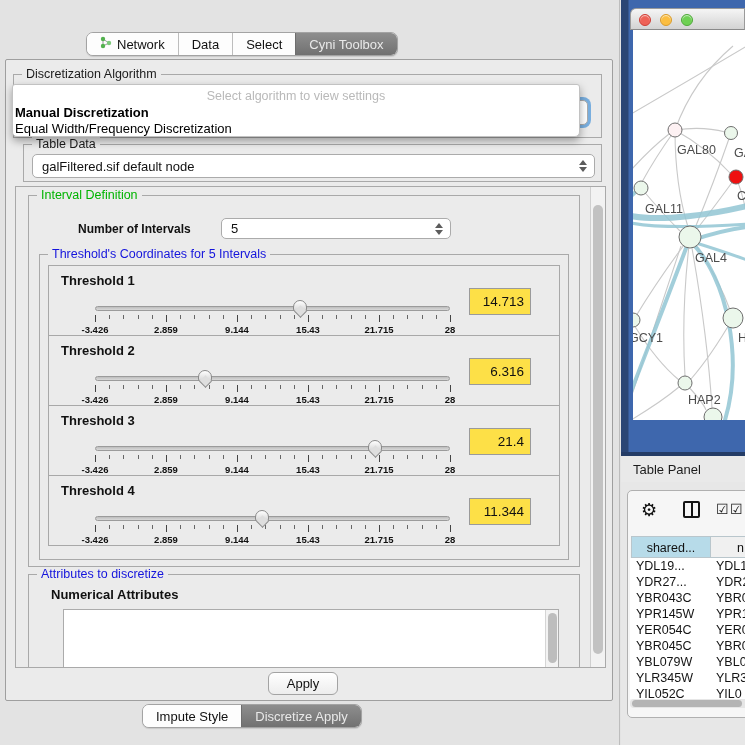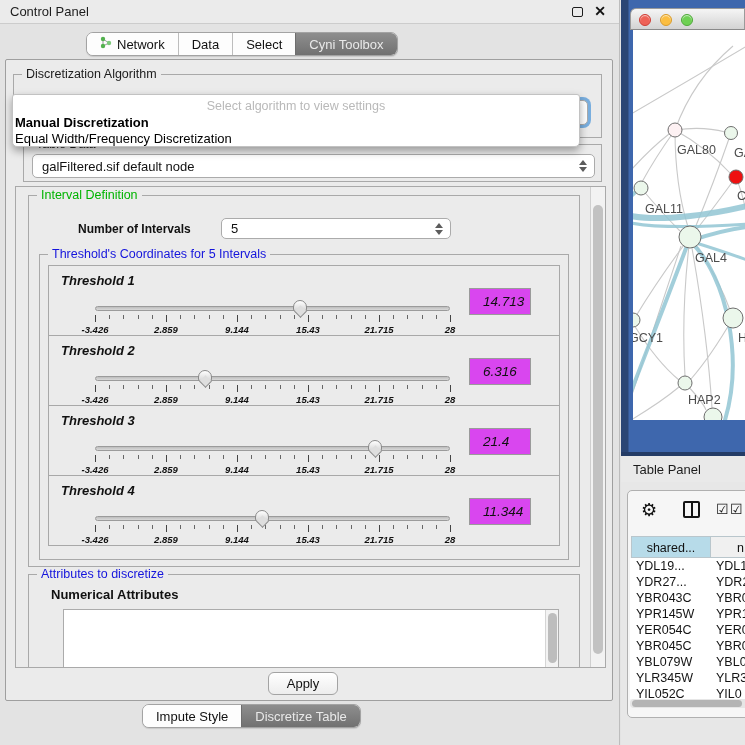--- a/index.html
+++ b/index.html
@@ -44,45 +44,45 @@
   
   .scrollarea { position:absolute; left:9px; top:126px; width:591px; height:482px; border:1px solid #a9a9a9; background:#ebebeb; overflow:hidden; }
   .vscroll { position:absolute; right:0; top:0; width:15px; height:100%; background:#f2f2f2; border-left:1px solid #cfcfcf; }
   .vscroll .thumb { position:absolute; left:2px; top:18px; width:10px; height:449px; background:#c2c2c2; border-radius:6px; }
 
   .g-interval { left:12px; top:8px;  width:552px; height:372px; }
   .noi-label { position:absolute; left:49px; top:26px; font-size:12px; font-weight:700; color:#111; }
   .noi-combo { left:192px; top:22px; width:230px; height:21px; }
   .g-thresh { left:10px; top:58px; width:530px; height:306px; background:#ebebeb; }
 
-  #thresholds { position:absolute; left:8px; top:11px; width:512px;font-style:italic; }
+  #thresholds { position:absolute; left:8px; top:11px; width:512px; }
   .tbox { position:relative; width:512px; height:71px; border:1px solid #a8a8a8; background:#ebebeb; margin-top:-1px; }
   .tbox .tlabel { position:absolute; left:12px; top:7px; font-size:13px; font-weight:700; color:#111; }
   .trackwrap { position:absolute; left:46px; top:40px; width:355px; height:26px; }
   .track { position:absolute; left:0; top:0; width:100%; height:5px; background:linear-gradient(#bdbdbd,#d9d9d9); border:1px solid #9b9b9b; border-radius:3px; }
   .ticks { position:absolute; left:0; top:9px; width:100%; height:8px; }
   .tick { position:absolute; top:0; width:1px; height:4px; background:#666; }
   .tick.major { height:7px; background:#444; }
   .tlabels { position:absolute; left:0; top:18px; width:100%; height:11px; }
   .tlabels span { position:absolute; transform:translateX(-50%); font-size:9.5px; font-weight:700; color:#111; white-space:nowrap; }
   .thumb-sl { position:absolute; top:-6px; width:14px; height:12px; margin-left:-7px; background:linear-gradient(#ffffff,#d4d4d4); border:1px solid #8a8a8a; border-radius:7px 7px 3px 3px; z-index:2; }
   .thumb-sl::after { content:""; position:absolute; left:2px; top:6px; width:8px; height:8px; background:#dedede; border-right:1px solid #8a8a8a; border-bottom:1px solid #8a8a8a; transform:rotate(45deg); }
-  .vfield { position:absolute; right:28px; top:22px; width:62px; height:27px; background:#d946ef; border:1px solid #9a9a9a; font-size:13.5px; color:#111; text-align:left; padding:5px 6px 0 13px; }
+  .vfield { position:absolute; right:28px; top:22px; width:62px; height:27px; background:#fde047; border:1px solid #9a9a9a; font-size:13.5px; color:#111; text-align:right; padding:5px 6px 0 6px; }
 
   .g-attr { left:12px; top:387px; width:552px; height:98px; }
   .attr-label { position:absolute; left:22px; top:12px; font-size:13px; font-weight:700; color:#111; }
   .attrlist { position:absolute; left:34px; top:34px; width:496px; height:70px; background:#fff; border:1px solid #ababab; overflow:hidden; }
   .attrlist .litem { font-size:13px; color:#111; padding:2px 0 1px 8px; line-height:15px; }
   .list-scroll { position:absolute; right:0; top:0; width:13px; height:100%; background:#f3f3f3; border-left:1px solid #d5d5d5; }
   .list-scroll .thumb { position:absolute; left:2px; top:3px; width:9px; height:50px; background:#bdbdbd; border-radius:5px; }
 
   .apply { position:absolute; left:262px; top:612px; width:70px; height:23px; background:linear-gradient(#ffffff,#ededed); border:1px solid #a3a3a3; border-radius:6px; font-size:13px; color:#111; font-family:"Liberation Sans",sans-serif; }
 
   
-  .popup { position:absolute; left:12px; top:84px; width:568px; height:53px; background:#fff; border:1px solid #c2c2c2; border-radius:3px 3px 5px 5px; box-shadow:0 4px 9px rgba(0,0,0,.35); z-index:60;margin-top:10px; }
+  .popup { position:absolute; left:12px; top:84px; width:568px; height:53px; background:#fff; border:1px solid #c2c2c2; border-radius:3px 3px 5px 5px; box-shadow:0 4px 9px rgba(0,0,0,.35); z-index:60; }
   .popup .prompt { position:absolute; left:0; top:4px; width:100%; text-align:center; font-size:12.5px; color:#b9b9b9; }
   .popup .opt { position:absolute; left:2px; font-size:13px; color:#000; white-space:nowrap; }
   .popup .opt.b { top:20px; font-weight:700; }
   .popup .opt.n { top:36px; }
 
   
   #right-side { position:absolute; left:621px; top:0; width:124px; height:745px; background:#e7e7e7; overflow:hidden; }
   .netblue { position:absolute; left:0; top:0; width:124px; height:456px; background:linear-gradient(90deg,#2a4574 0px,#2a4574 7px,#3e67ad 8px); border-bottom:4px solid #243c66; }
   .net-titlebar { position:absolute; left:9px; top:8px; width:115px; height:22px; background:linear-gradient(#f5f5f5,#d3d3d3); border:1px solid #9a9a9a; border-bottom-color:#8a8a8a; border-radius:6px 0 0 0; }
   .tl { position:absolute; top:5px; width:12px; height:12px; border-radius:50%; box-shadow:inset 0 1px 1px rgba(255,255,255,.7); }
@@ -109,25 +109,20 @@
   .trow { height:16px; font-size:12.5px; color:#141414; white-space:nowrap; position:relative; }
   .trow .c1 { position:absolute; left:6px; top:1px; }
   .trow .c2 { position:absolute; left:86px; top:1px; }
   .hscroll { position:absolute; left:2px; top:208px; width:128px; height:9px; background:#e6e6e6; border-radius:4px; }
   .hscroll .thumb { position:absolute; left:2px; top:1px; width:110px; height:7px; background:#b4b4b4; border-radius:4px; }
 </style>
 </head>
 <body>
 
 <div id="control-panel">
-  <div class="titlebar">
-    <span class="title">Control Panel</span>
-    <span class="float-icon"></span>
-    <span class="close-icon">✕</span>
-  </div>
 
   <div id="top-tabs" class="segbar">
       <div class="seg">
         <span><svg width="12" height="13" viewBox="0 0 12 13">
             <line x1="3" y1="3" x2="9" y2="7" stroke="#9a9a9a"></line>
             <line x1="3" y1="10" x2="9" y2="7" stroke="#9a9a9a"></line>
             <line x1="3" y1="3" x2="3" y2="10" stroke="#9a9a9a"></line>
             <circle cx="3" cy="3" r="2.2" fill="#53b14f"></circle>
             <circle cx="3" cy="10" r="2.2" fill="#53b14f"></circle>
             <circle cx="9" cy="7" r="2.2" fill="#7bc97b"></circle>
@@ -377,21 +372,21 @@
     </div>
 
     <button class="apply">Apply</button>
   </div>
 
   <div id="bottom-tabs" class="segbar">
       <div class="seg">
         <span>Impute Style</span>
       </div>
       <div class="seg sel">
-        <span>Discretize Table</span>
+        <span>Discretize Apply</span>
       </div>
     </div>
 
   <div class="popup">
     <div class="prompt">Select algorithm to view settings</div>
     <div class="opt b">Manual Discretization</div>
     <div class="opt n">Equal Width/Frequency Discretization</div>
   </div>
 </div>
 

